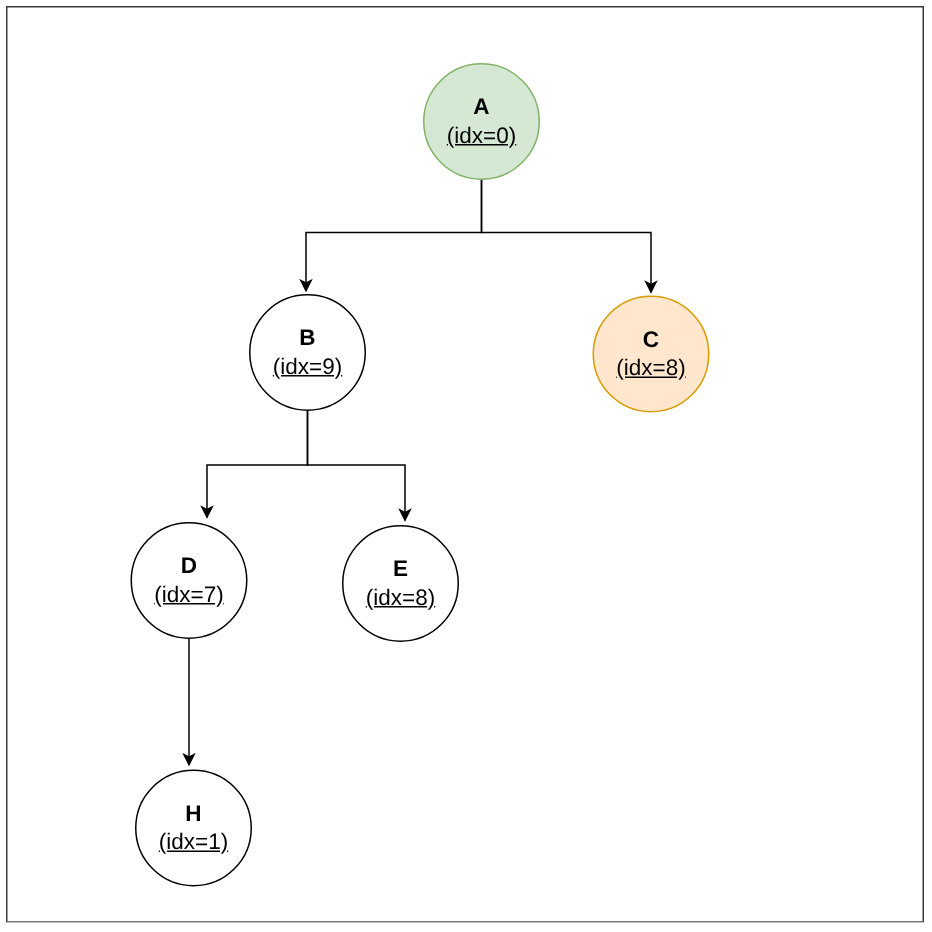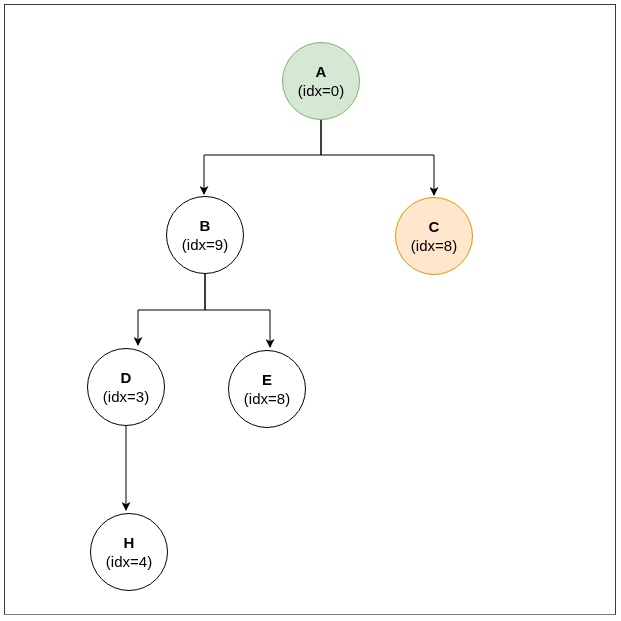--- a/index.html
+++ b/index.html
@@ -48,20 +48,21 @@
     text-align: center;
     color: #000000;
     line-height: 19px;
   }
   .node .node-letter {
     font-size: 15px;
     font-weight: bold;
   }
   .node .node-idx {
     font-size: 15px;
+    text-decoration: underline;
   }
   
   .pos-a { left: 282px; top: 42px; }
   .pos-b { left: 166px; top: 196px; }
   .pos-c { left: 395px; top: 197px; }
   .pos-d { left: 87px;  top: 348px; }
   .pos-e { left: 228px; top: 350px; }
   .pos-h { left: 90px;  top: 513px; }
 </style>
 </head>
@@ -94,26 +95,26 @@
     <div class="node-idx">(idx=9)</div>
   </div>
 
   <div class="node pos-c" style="background: rgb(255, 230, 204); border-color: rgb(215, 155, 0);">
     <div class="node-letter">C</div>
     <div class="node-idx">(idx=8)</div>
   </div>
 
   <div class="node pos-d" style="background: rgb(255, 255, 255); border-color: rgb(0, 0, 0);">
     <div class="node-letter">D</div>
-    <div class="node-idx">(idx=3)</div>
+    <div class="node-idx">(idx=7)</div>
   </div>
 
   <div class="node pos-e" style="background: rgb(255, 255, 255); border-color: rgb(0, 0, 0);">
     <div class="node-letter">E</div>
     <div class="node-idx">(idx=8)</div>
   </div>
 
   <div class="node pos-h" style="background: rgb(255, 255, 255); border-color: rgb(0, 0, 0);">
     <div class="node-letter">H</div>
-    <div class="node-idx">(idx=4)</div>
+    <div class="node-idx">(idx=1)</div>
   </div>
 
 </div>
 
 </body></html>

